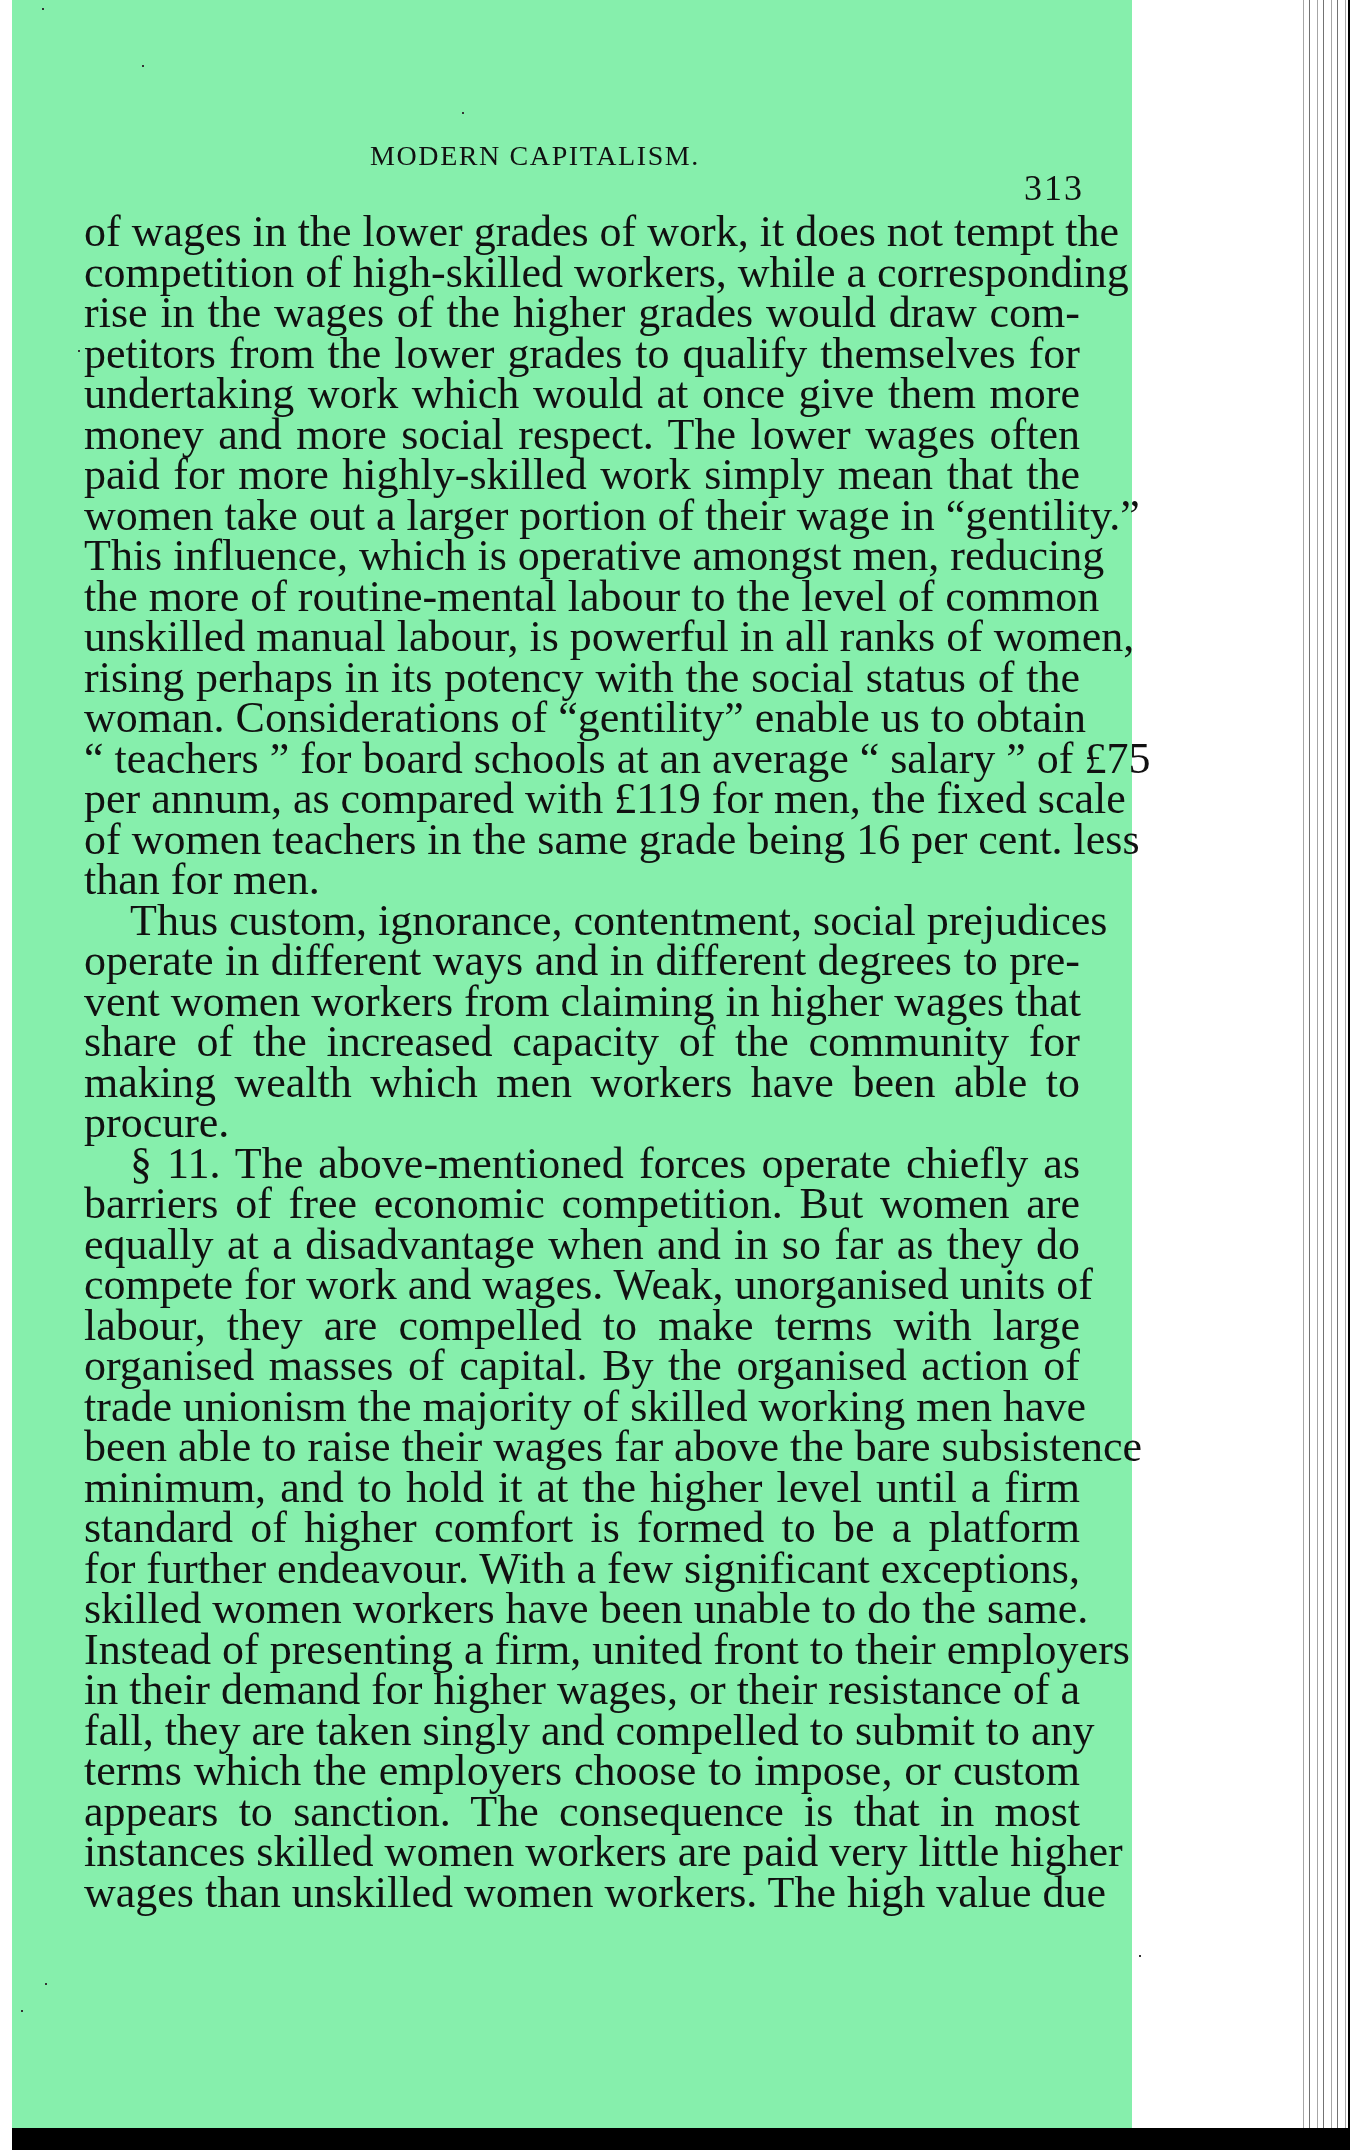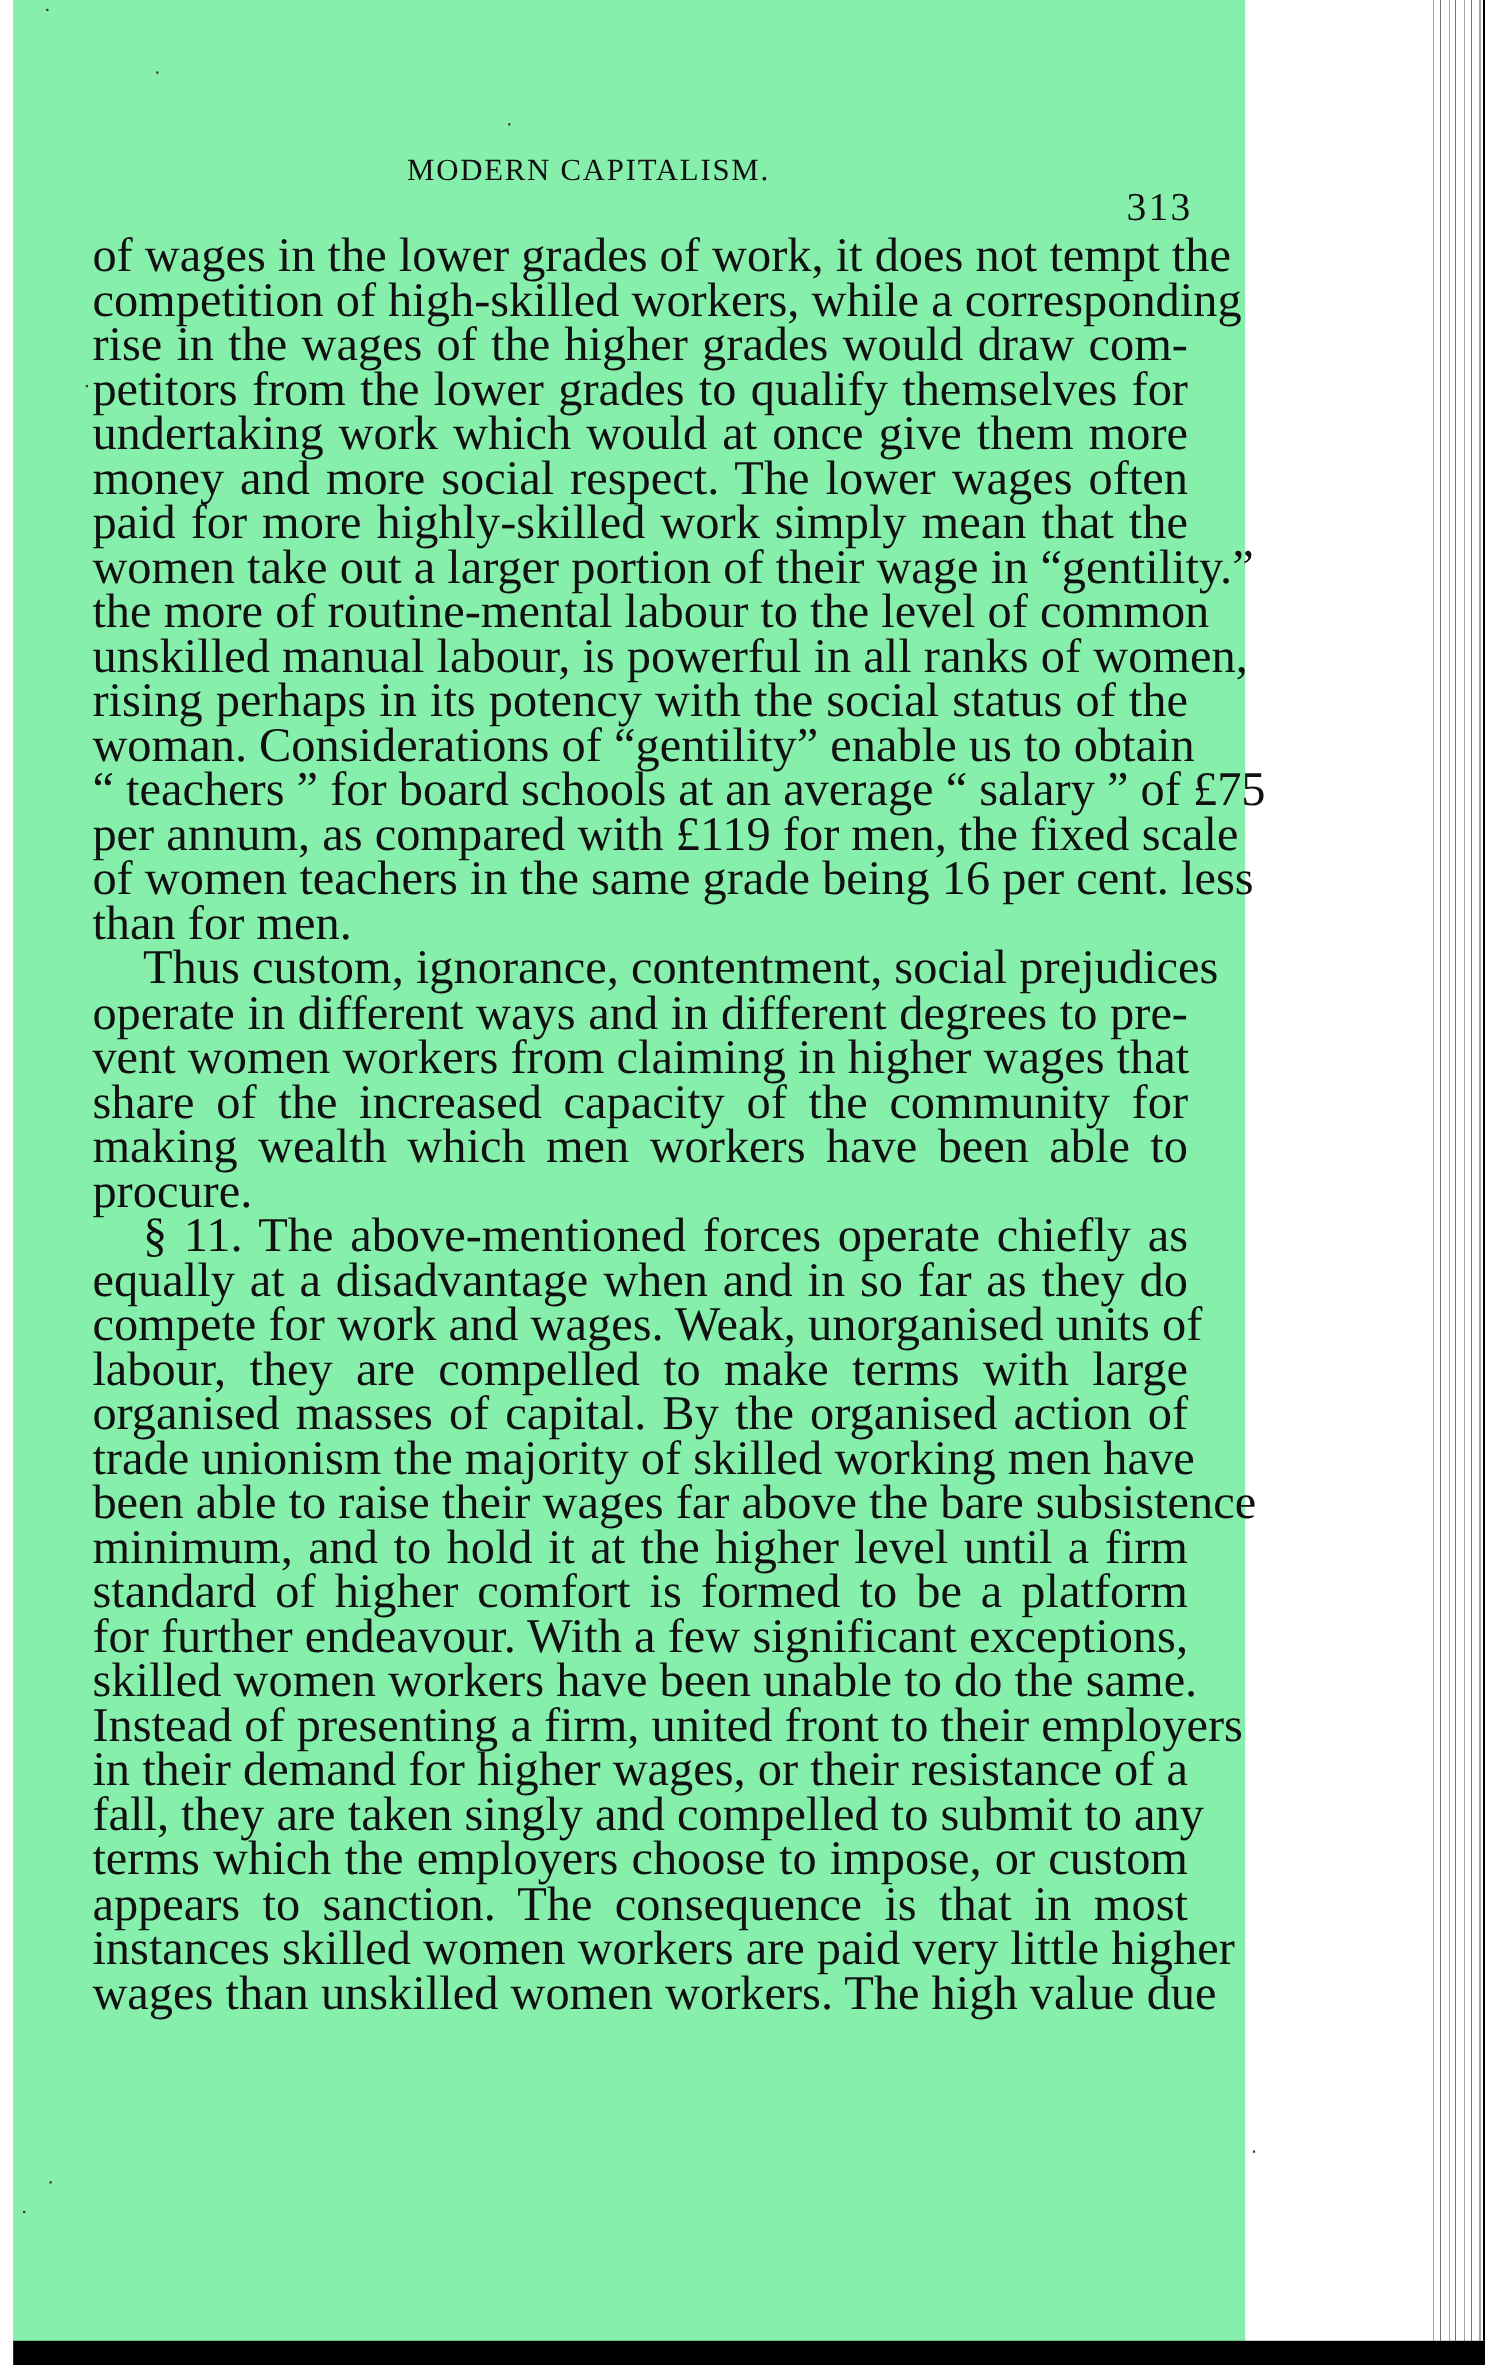--- a/index.html
+++ b/index.html
@@ -124,35 +124,37 @@
 
   <div class="body-text">
     <span class="line">of wages in the lower grades of work, it does not tempt the</span>
     <span class="line">competition of high-skilled workers, while a corresponding</span>
     <span class="line">rise in the wages of the higher grades would draw com-</span>
     <span class="line">petitors from the lower grades to qualify themselves for</span>
     <span class="line">undertaking work which would at once give them more</span>
     <span class="line">money and more social respect.  The lower wages often</span>
     <span class="line">paid for more highly-skilled work simply mean that the</span>
     <span class="line">women take out a larger portion of their wage in “gentility.”</span>
+    <span class="line">This influence, which is operative amongst men, reducing</span>
     <span class="line">the more of routine-mental labour to the level of common</span>
     <span class="line">unskilled manual labour, is powerful in all ranks of women,</span>
     <span class="line">rising perhaps in its potency with the social status of the</span>
     <span class="line">woman.  Considerations of “gentility” enable us to obtain</span>
     <span class="line">“ teachers ” for board schools at an average “ salary ” of £75</span>
     <span class="line">per annum, as compared with £119 for men, the fixed scale</span>
     <span class="line">of women teachers in the same grade being 16 per cent. less</span>
     <span class="line last">than for men.</span>
     <span class="line indent">Thus custom, ignorance, contentment, social prejudices</span>
     <span class="line">operate in different ways and in different degrees to pre-</span>
     <span class="line">vent women workers from claiming in higher wages that</span>
     <span class="line">share of the increased capacity of the community for</span>
     <span class="line">making wealth which men workers have been able to</span>
     <span class="line last">procure.</span>
     <span class="line indent">§ 11. The above-mentioned forces operate chiefly as</span>
+    <span class="line">barriers of free economic competition.  But women are</span>
     <span class="line">equally at a disadvantage when and in so far as they do</span>
     <span class="line">compete for work and wages.  Weak, unorganised units of</span>
     <span class="line">labour, they are compelled to make terms with large</span>
     <span class="line">organised masses of capital.  By the organised action of</span>
     <span class="line">trade unionism the majority of skilled working men have</span>
     <span class="line">been able to raise their wages far above the bare subsistence</span>
     <span class="line">minimum, and to hold it at the higher level until a firm</span>
     <span class="line">standard of higher comfort is formed to be a platform</span>
     <span class="line">for further endeavour.  With a few significant exceptions,</span>
     <span class="line">skilled women workers have been unable to do the same.</span>

